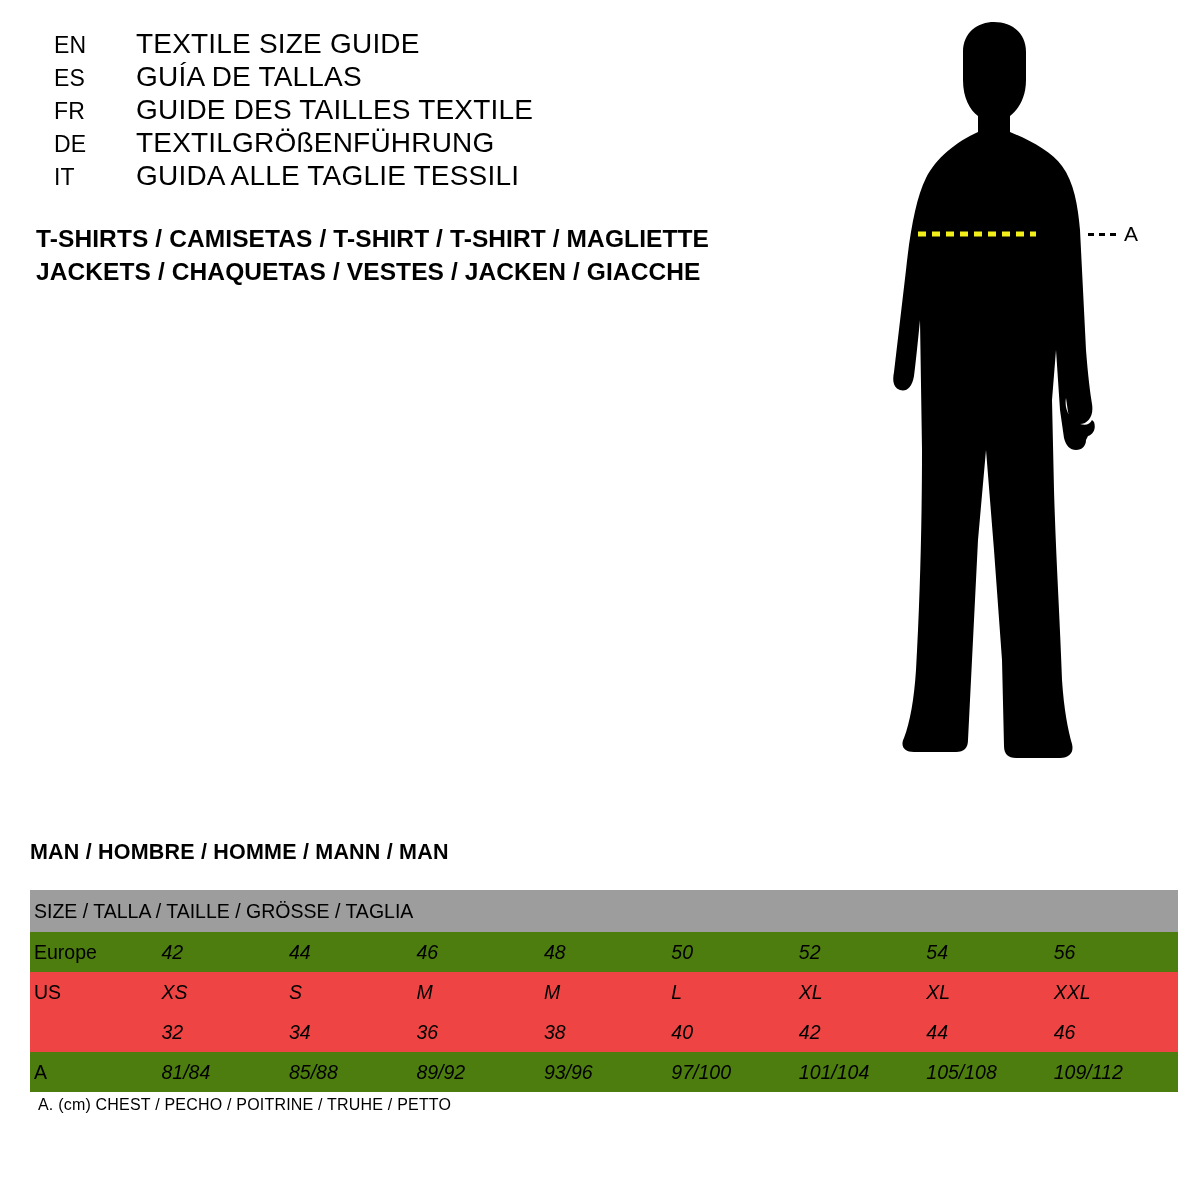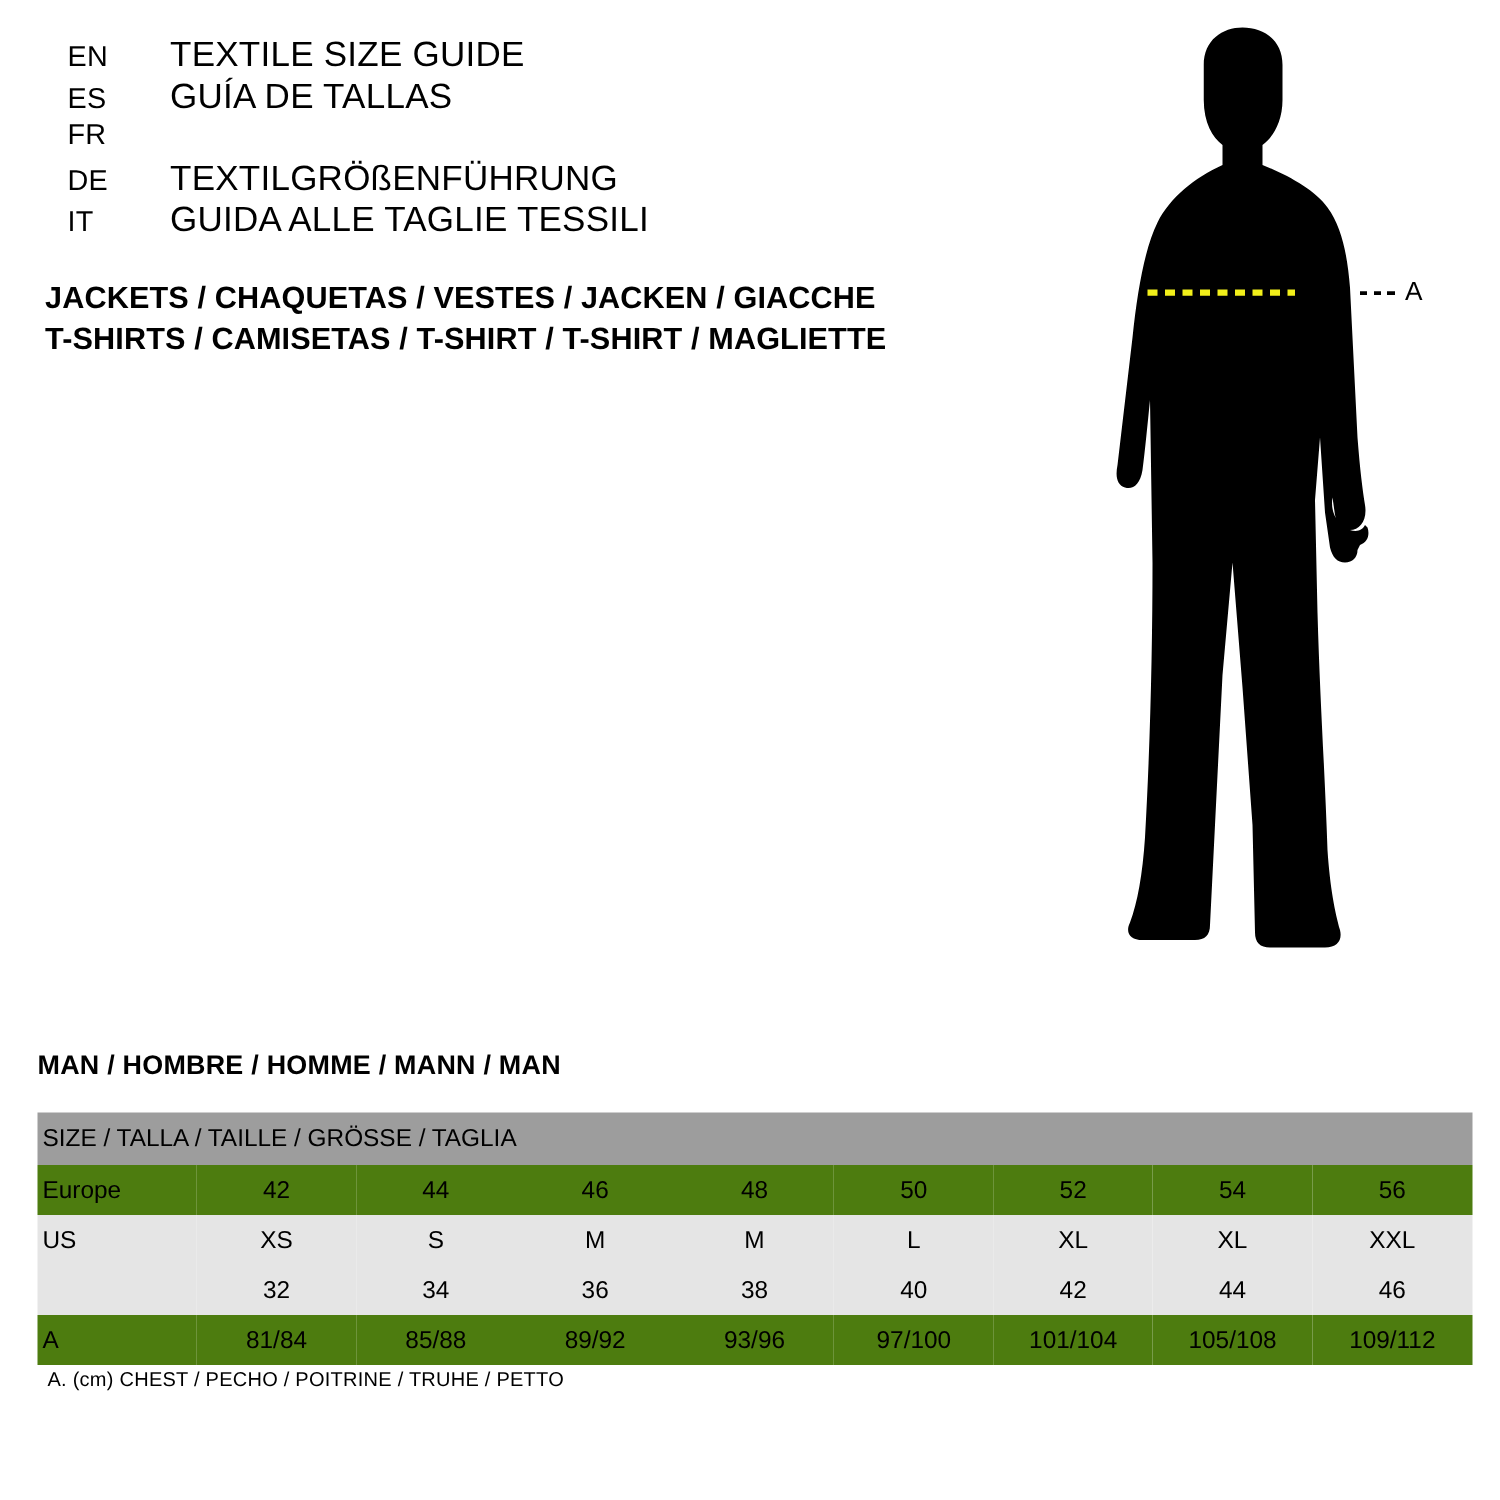--- a/index.html
+++ b/index.html
@@ -107,32 +107,33 @@
     padding: 4px;
     vertical-align: middle;
   }
   .size-table tr.header-row td {
     background: #9d9d9d;
     color: #000;
     font-size: 19.5px;
     height: 34px;
   }
   .size-table tr.shade td {
-    background: #e5e5e5;
+    background: #ef4444;
   }
   .size-table tr.plain td {
     background: #4d7c0f;
   }
   .lbl-cell {
     padding-left: 12px;
     text-align: left;
     width: 170px;
   }
   .val-cell {
-    text-align: center;
+    text-align: left;
+    font-style: italic;
   }
 
   .footnote {
     position: absolute;
     left: 38px;
     top: 1096px;
     font-size: 16px;
     letter-spacing: 0.2px;
   }
 </style>
@@ -143,34 +144,35 @@
   <div class="lang-row">
     <span class="lang-code">EN</span>
     <span class="lang-text">TEXTILE SIZE GUIDE</span>
   </div>
   <div class="lang-row">
     <span class="lang-code">ES</span>
     <span class="lang-text">GUÍA DE TALLAS</span>
   </div>
   <div class="lang-row">
     <span class="lang-code">FR</span>
+    <span class="lang-text">GUIDE DES TAILLES TEXTILE</span>
   </div>
   <div class="lang-row">
     <span class="lang-code">DE</span>
     <span class="lang-text">TEXTILGRÖßENFÜHRUNG</span>
   </div>
   <div class="lang-row">
     <span class="lang-code">IT</span>
     <span class="lang-text">GUIDA ALLE TAGLIE TESSILI</span>
   </div>
 </div>
 
 <div class="category-block">
+  <div class="category-line">T-SHIRTS / CAMISETAS / T-SHIRT / T-SHIRT / MAGLIETTE</div>
   <div class="category-line">JACKETS / CHAQUETAS / VESTES / JACKEN / GIACCHE</div>
-  <div class="category-line">T-SHIRTS / CAMISETAS / T-SHIRT / T-SHIRT / MAGLIETTE</div>
 </div>
 
 <div class="figure-wrap">
   <svg class="figure-svg" width="340" height="770" viewBox="0 0 340 770">
     <path fill="#000000" d="
       M 133,32
       C 133,12 148,2 164,2
       C 181,2 196,12 196,32
       L 196,60
       C 196,78 188,90 180,96

